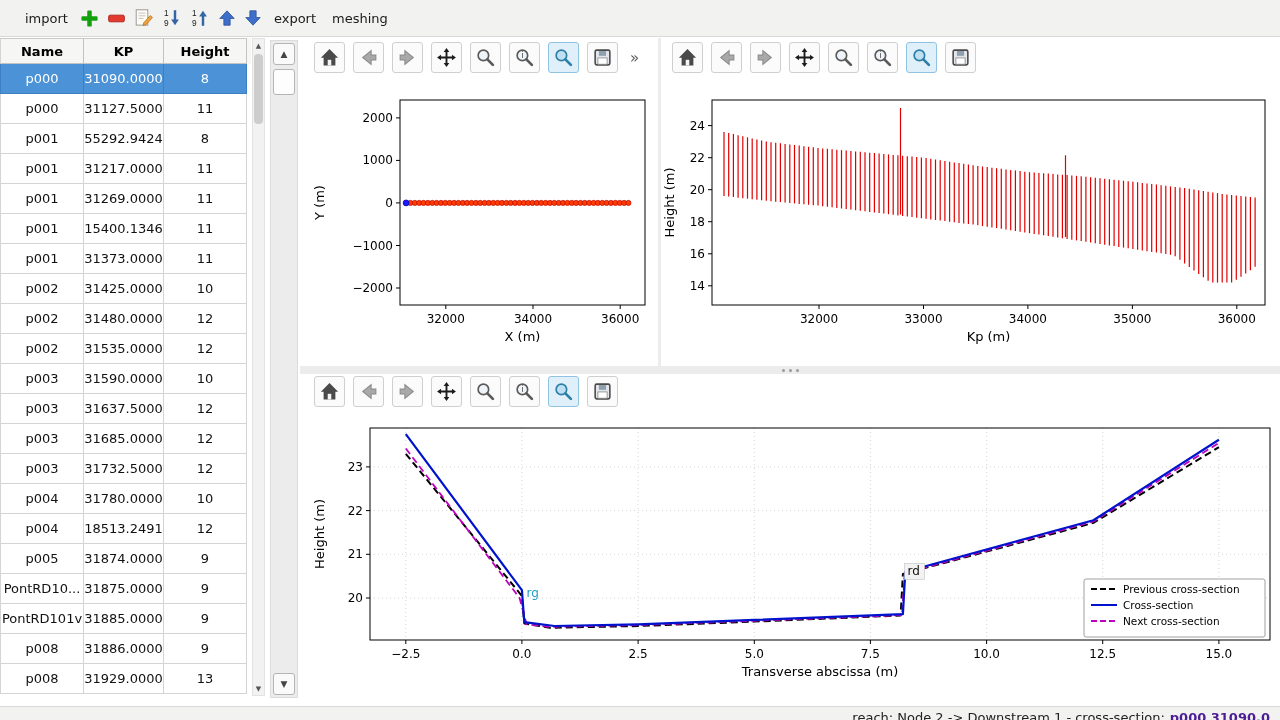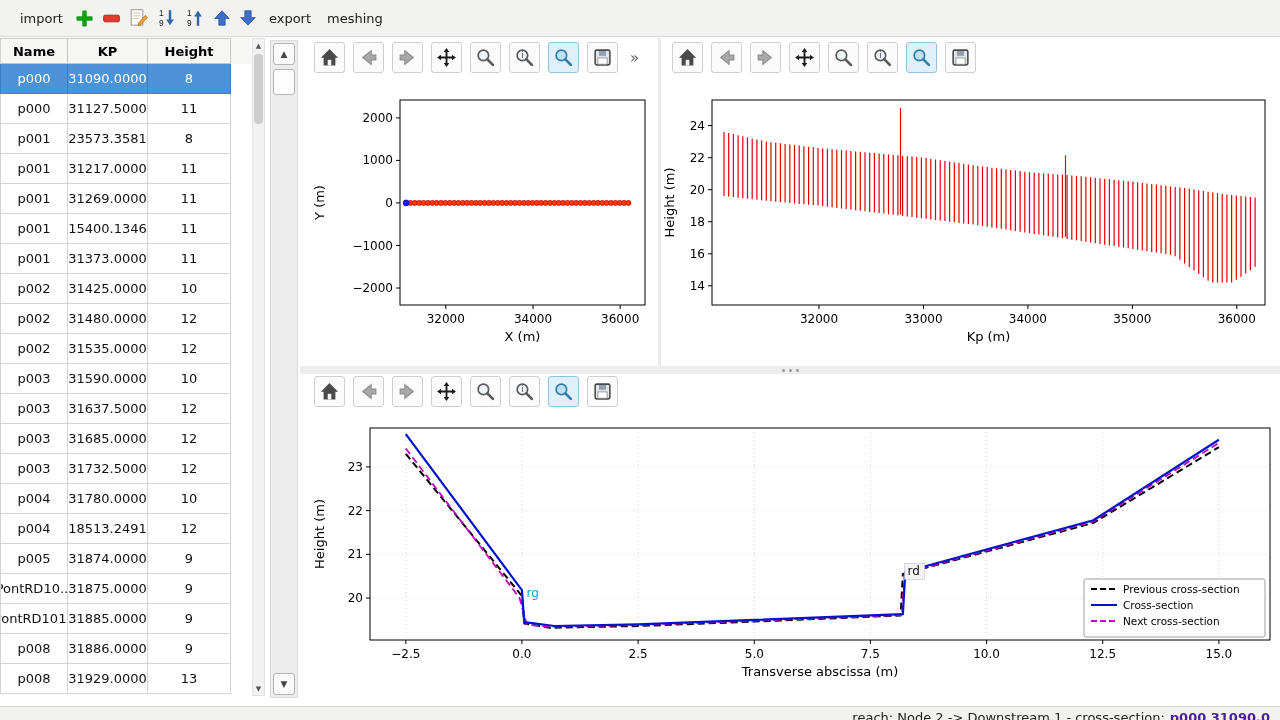--- a/index.html
+++ b/index.html
@@ -2,34 +2,34 @@
 <html><head>
 <meta charset="utf-8">
 <style>
   *{margin:0;padding:0;box-sizing:border-box}
   html,body{width:1280px;height:720px;overflow:hidden;background:#fff;
     font-family:"DejaVu Sans","Liberation Sans",sans-serif;}
   #app{position:relative;width:1280px;height:720px;background:#fff;}
 
   
   #topbar{position:absolute;left:0;top:0;width:100%;height:37px;background:#f2f2f1;
-    border-bottom:1px solid #d9d9d9;display:flex;align-items:center;padding-left:14px;gap:4px;}
+    border-bottom:1px solid #d9d9d9;display:flex;align-items:center;padding-left:19px;gap:4px;}
   .tb-text{background:none;border:none;font:13px "DejaVu Sans",sans-serif;color:#1a1a1a;padding:4px 6px;cursor:default;}
   .tb-icon{background:none;border:none;display:flex;align-items:center;padding:2px;cursor:default;}
   .icon{display:flex;align-items:center;justify-content:center;}
 
   
   #table-panel{position:absolute;left:0;top:38px;width:251px;background:#fff;}
   .thead{display:flex;height:26px;background:#f6f6f5;}
   .th{font-weight:bold;font-size:13px;display:flex;align-items:center;justify-content:center;
     border-right:1px solid #c3c3c3;border-bottom:1px solid #c3c3c3;border-top:1px solid #c9c9c9;}
   .trow{display:flex;height:30px;background:#fff;}
   .tcell{font-size:13px;display:flex;align-items:center;justify-content:center;color:#111;
     border-right:1px solid #d4d4d4;border-bottom:1px solid #d4d4d4;overflow:hidden;white-space:nowrap;}
-  .c0{width:68px;border-left:1px solid #d4d4d4;}
+  .c0{width:84px;border-left:1px solid #d4d4d4;}
   .c1{width:80px;}
   .c2{width:83px;}
   .trow.selected .tcell{background:#4b92d6;color:#fff;border-color:#3d7fc0;}
 
   
   #table-scrollbar{position:absolute;left:252px;top:38px;width:13px;height:658px;background:#f2f2f2;border:1px solid #e2e2e2;}
   .sb-arrow{position:absolute;left:0;width:100%;height:13px;display:flex;align-items:center;justify-content:center;
     font-size:7px;color:#555;cursor:default;}
   #tsb-up{top:0;}  #tsb-down{bottom:0;}
   #tsb-thumb{position:absolute;left:1px;top:15px;width:9px;height:70px;background:#cdcdcd;border-radius:4px;}
@@ -150,21 +150,21 @@
           <div class="tcell c1">31090.0000</div>
           <div class="tcell c2">8</div>
         </div>
         <div class="trow">
           <div class="tcell c0">p000</div>
           <div class="tcell c1">31127.5000</div>
           <div class="tcell c2">11</div>
         </div>
         <div class="trow">
           <div class="tcell c0">p001</div>
-          <div class="tcell c1">23573.3581</div>
+          <div class="tcell c1">55292.9424</div>
           <div class="tcell c2">8</div>
         </div>
         <div class="trow">
           <div class="tcell c0">p001</div>
           <div class="tcell c1">31217.0000</div>
           <div class="tcell c2">11</div>
         </div>
         <div class="trow">
           <div class="tcell c0">p001</div>
           <div class="tcell c1">31269.0000</div>

